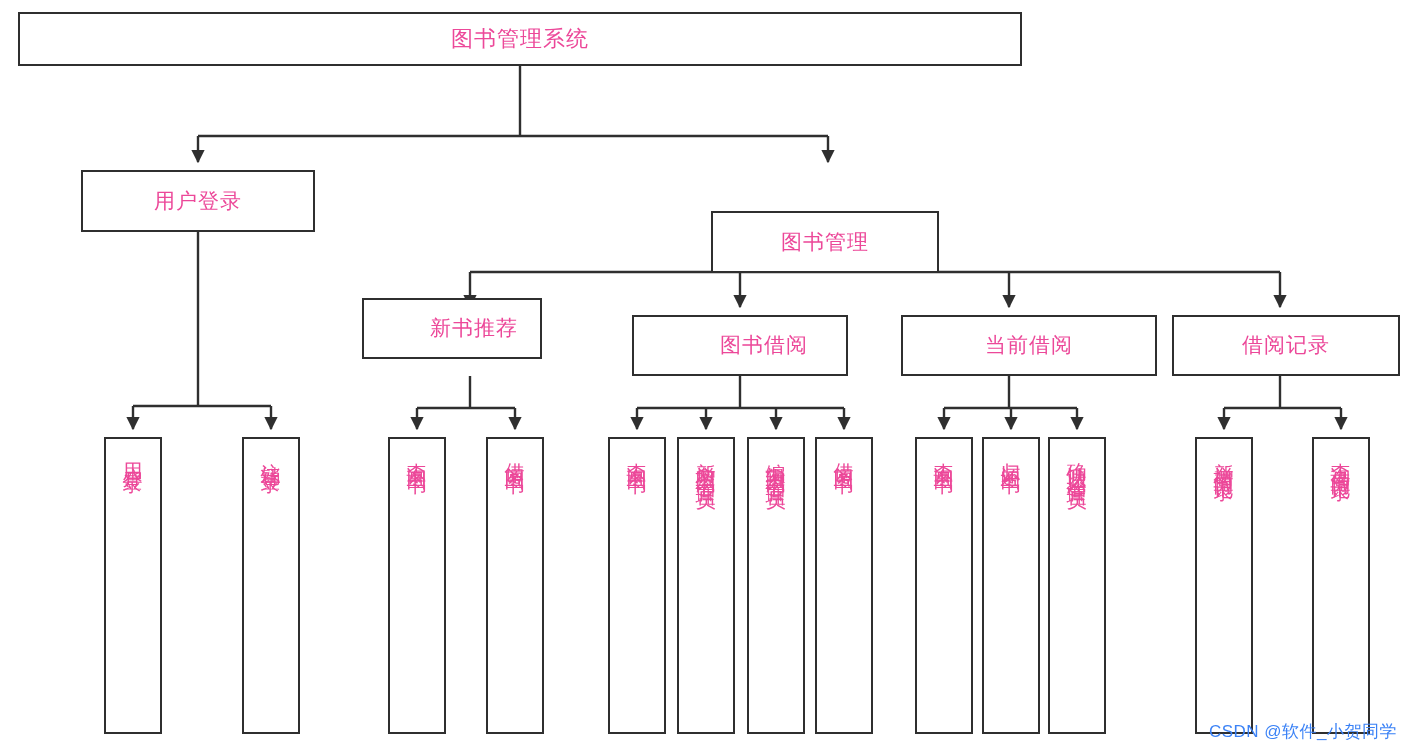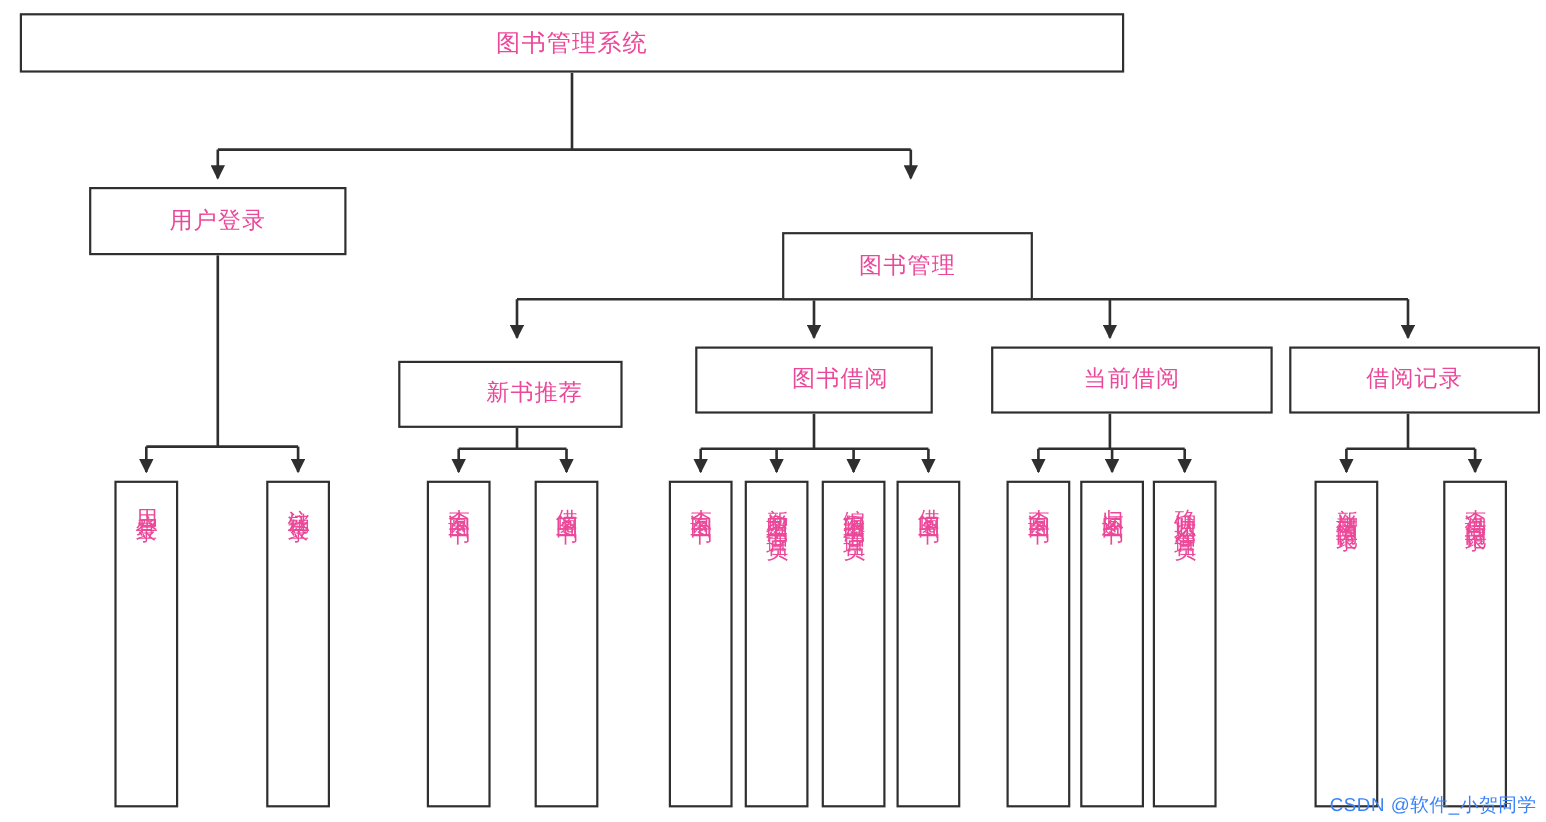--- a/index.html
+++ b/index.html
@@ -132,21 +132,21 @@
     <span class="label">图书管理系统</span>
   </div>
 
   <div class="node h" style="left:81px; top:170px; width:234px; height:62px;">
     <span class="label">用户登录</span>
   </div>
   <div class="node h" style="left:711px; top:183px; width:228px; height:62px;margin-top:28px;">
     <span class="label">图书管理</span>
   </div>
 
-  <div class="node h" style="left:362px; top:328px; width:204px; height:61px;padding-left:44px;">
+  <div class="node h" style="left:362px; top:298px; width:180px; height:61px;padding-left:44px;">
     <span class="label">新书推荐</span>
   </div>
   <div class="node h" style="left:632px; top:315px; width:216px; height:61px;padding-left:48px;">
     <span class="label">图书借阅</span>
   </div>
   <div class="node h" style="left:901px; top:315px; width:256px; height:61px;">
     <span class="label">当前借阅</span>
   </div>
   <div class="node h" style="left:1172px; top:315px; width:228px; height:61px;">
     <span class="label">借阅记录</span>

